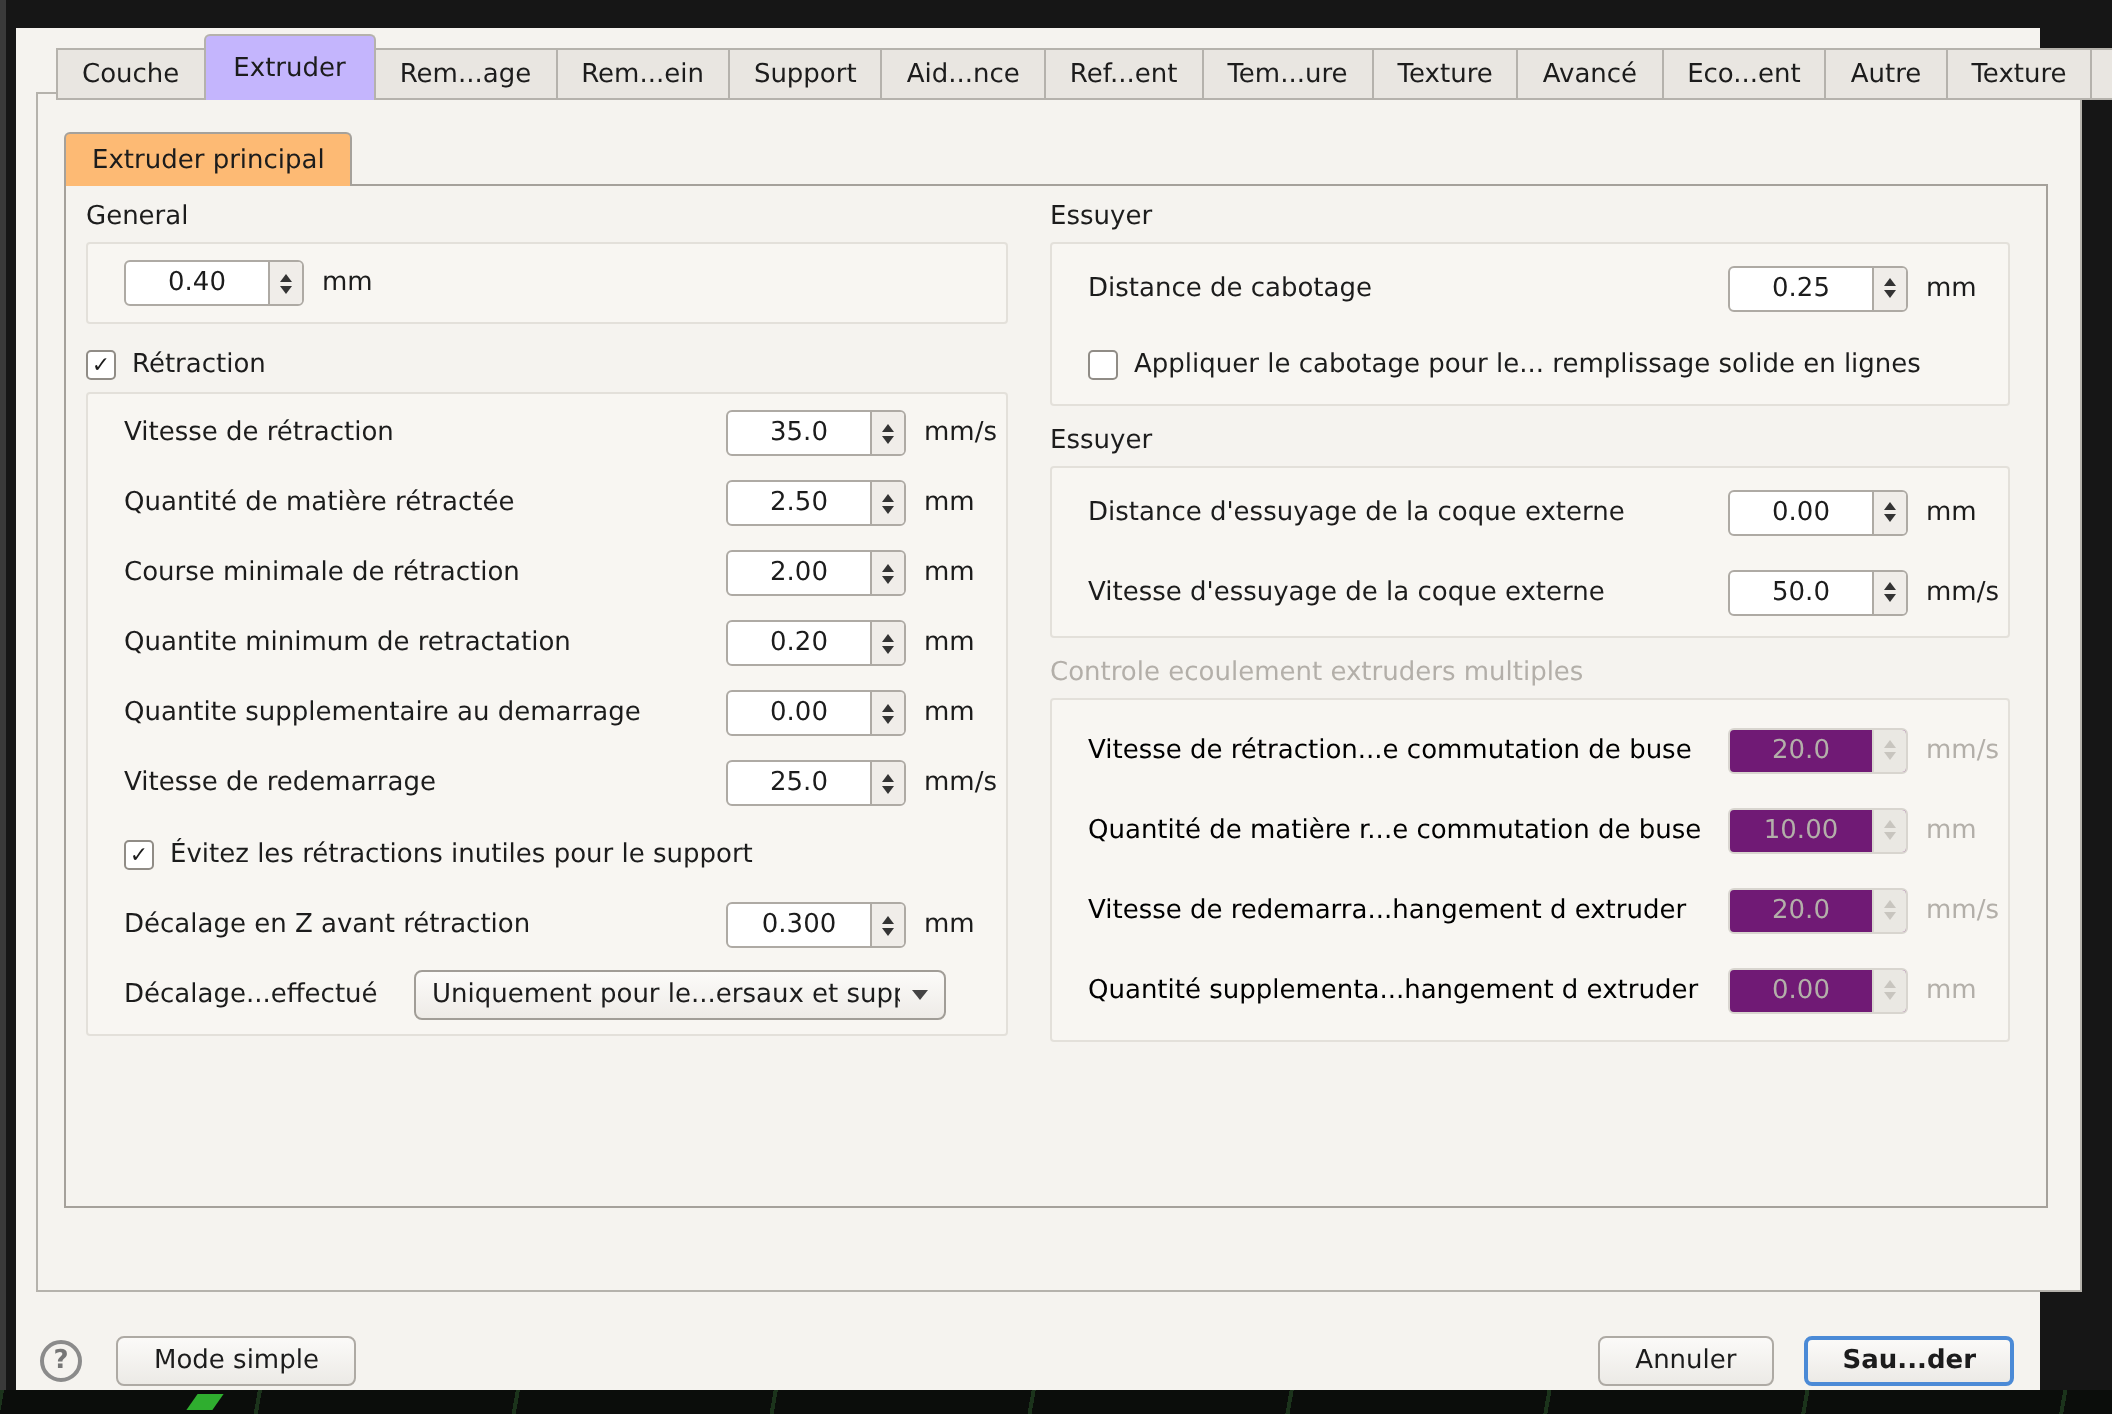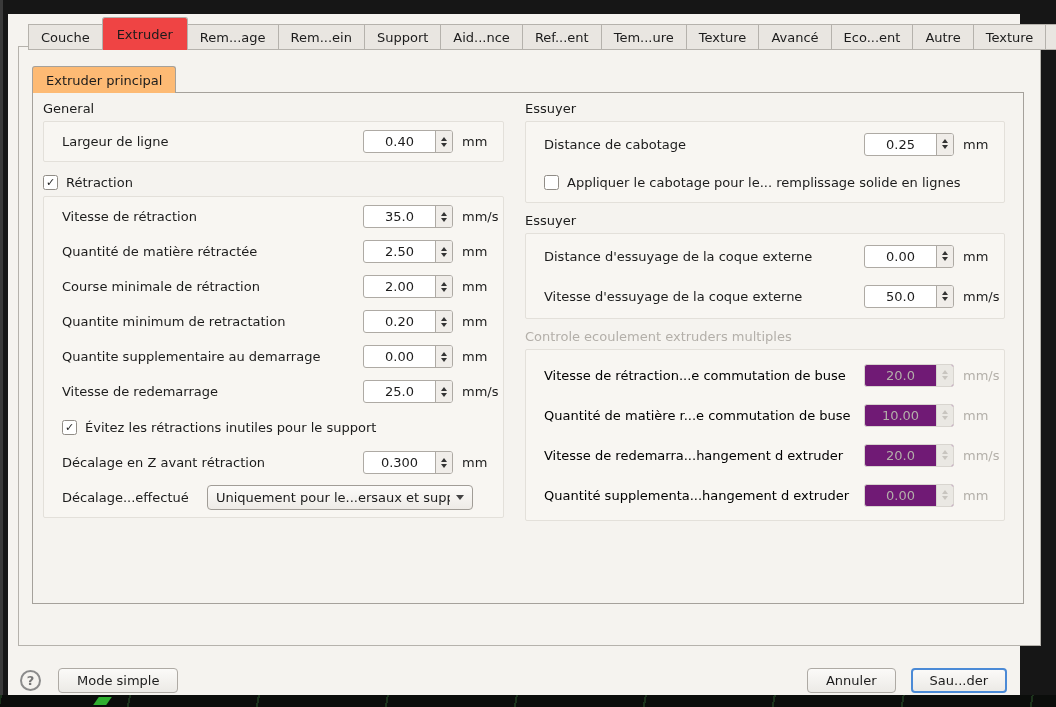--- a/index.html
+++ b/index.html
@@ -10,21 +10,21 @@
            background-image:repeating-linear-gradient(100deg, rgba(70,150,70,0.28) 0 2px, transparent 2px 127px); }
   .scene .green-dash { position:absolute; left:96px; top:2px; width:13px; height:8px; background:#2fae2f; transform:skewX(-35deg); }
 
   .dialog { position:absolute; left:8px; top:14px; width:1012px; height:681px; background:#f5f3ef; color:#1c1c1c; font-size:13px; }
 
   
   .tabs { position:absolute; left:20px; top:3px; display:flex; align-items:flex-end; z-index:3; }
   .tab { height:26px; padding:0 12px; background:#e9e6e1; border:1px solid #b5b2ac; margin-left:-1px;
          display:flex; align-items:center; white-space:nowrap; }
   .tab:first-child { margin-left:0; }
-  .tab.active { height:30px; background:#ef4444; border-bottom:none; border-radius:3px 3px 0 0; z-index:4; padding:16px 14px; }
+  .tab.active { height:30px; background:#c4b5fd; border-bottom:none; border-radius:3px 3px 0 0; z-index:4; padding:16px 14px; }
 
   .notebook { position:absolute; left:10px; top:32px; width:1023px; height:600px; border:1px solid #b5b2ac; background:#f5f3ef; }
 
   
   .subtabs { position:absolute; left:24px; top:52px; display:flex; z-index:3; }
   .subtab { height:27px; padding:0 13px; background:#fdba74; border:1px solid #a5a19b; border-bottom:none;
             border-radius:3px 3px 0 0; display:flex; align-items:center; }
 
   .innerframe { position:absolute; left:24px; top:78px; width:992px; height:512px; border:1px solid #a5a19b; }
 
@@ -71,21 +71,21 @@
   .combo .arrow { margin-left:6px; width:0; height:0; border-left:4px solid transparent; border-right:4px solid transparent; border-top:5px solid #444; flex:none; }
 
   .footer { position:absolute; left:12px; right:13px; top:652px; height:28px; display:flex; align-items:center; }
   .help { width:21px; height:21px; border:2px solid #8b8b8b; border-radius:50%; color:#767676; font-weight:bold;
           display:flex; align-items:center; justify-content:center; font-size:13px; flex:none; }
   .btn { height:25px; padding:0 18px; border:1px solid #aeaaa4; border-radius:4px;
          background:linear-gradient(#fbfaf8,#eceae6); display:flex; align-items:center; white-space:nowrap; }
   .btn.saveas { margin-left:10px; }
   .btn.mode { margin-left:17px; }
   .spacer { flex:1; }
-  .btn.default { border:2px solid #4b8ad6; padding:0 17px; margin-left:15px; }
+  .btn.default { border:2px solid #4b8ad6; padding:0 17px; margin-left:15px;font-weight:bold; }
 </style>
 </head>
 <body>
 
 <div class="screen">
   <div class="edge-strip"></div>
   <div class="scene">
     <div class="green-dash"></div>
   </div>
 
@@ -114,21 +114,20 @@
       <div class="subtab">Extruder principal</div>
     </div>
 
     <div class="innerframe">
 
       <div class="col col-left">
 
         <div class="sec-title first">General</div>
         <div class="panel">
           <div class="prow">
-            <span class="lbl">Largeur de ligne</span>
             <span class="spin">
               <span class="val">0.40</span>
               <span class="btns">
                   <span class="tri up"></span>
                   <span class="tri dn"></span>
                 </span>
             </span>
             <span class="unit">mm</span>
           </div>
         </div>

